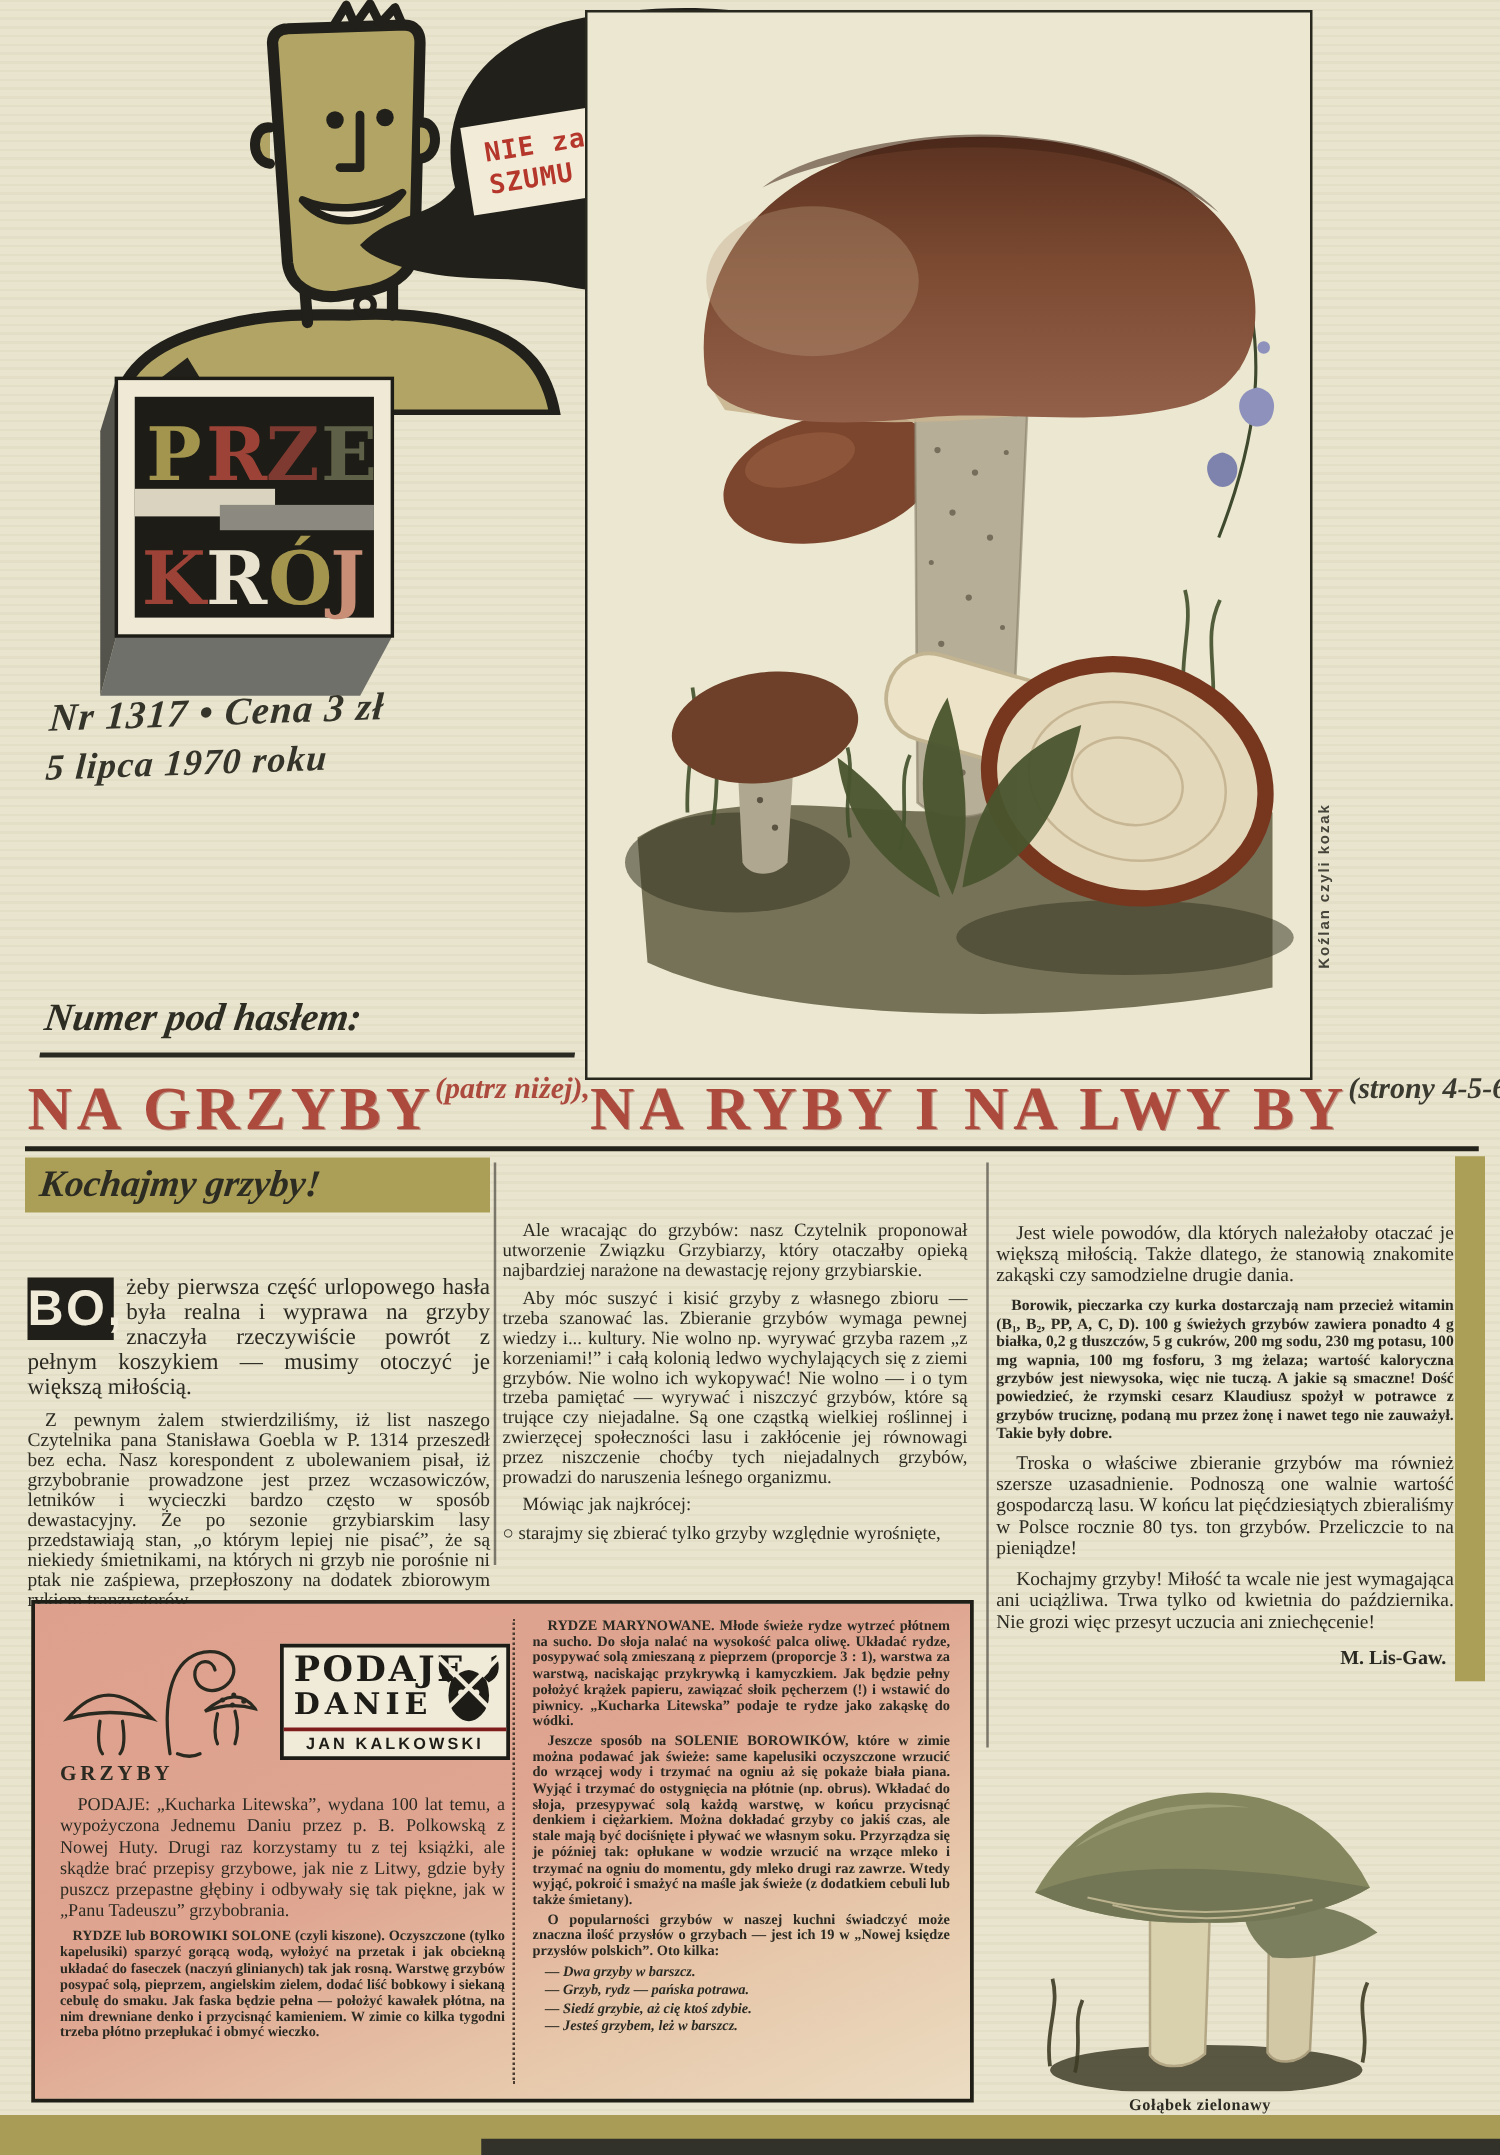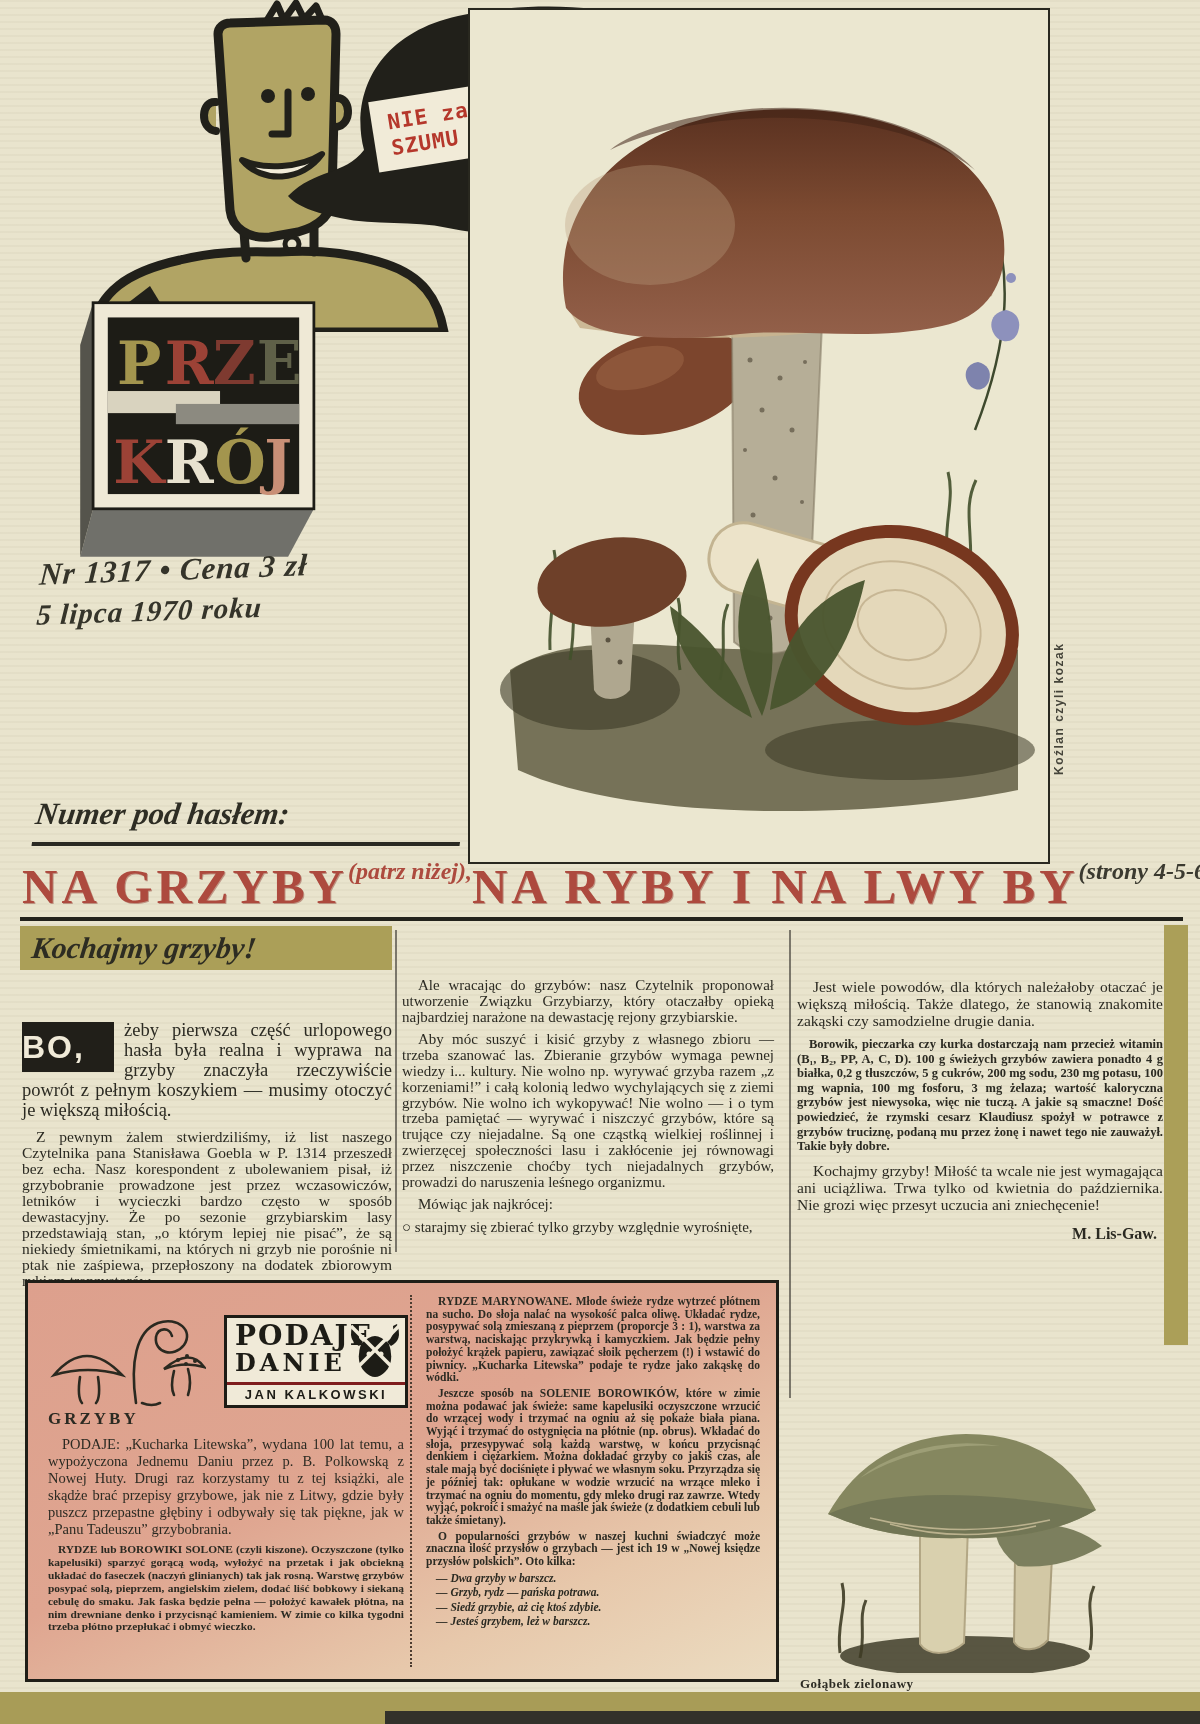--- a/index.html
+++ b/index.html
@@ -40,22 +40,22 @@
   .hl-note.dark{color:#3b3a30;}
   .rule{position:absolute;left:20px;top:917px;width:1163px;height:4px;background:#23221b;}
 
   
   .band{position:absolute;left:20px;top:926px;width:372px;height:44px;background:#ab9f58;}
   .script-title{display:inline-block;font-size:30px;font-style:italic;font-weight:bold;
       color:#2d2c22;padding-left:12px;line-height:44px;transform:skewX(-7deg);}
   .col{position:absolute;text-align:justify;margin-top:44px;}
   .col1{left:22px;top:976px;width:370px;font-size:18.5px;line-height:20px;}
   .col1 .p2{font-size:15.5px;line-height:16px;margin-top:9px;text-indent:14px;}
-  .dropcap{float:left;width:92px;height:50px;background:#211f19;color:#f0ead8;
-      font-size:32px;font-weight:bold;line-height:50px;
+  .dropcap{float:left;width:69px;height:50px;background:#211f19;color:#f0ead8;
+      font-size:40px;font-weight:bold;text-align:center;line-height:50px;
       letter-spacing:2px;margin:2px 10px 2px 0;font-family:"Liberation Sans",sans-serif;}
   .col2{left:402px;top:934px;width:372px;font-size:15px;line-height:15.8px;}
   .col2 .p{margin-bottom:7px;text-indent:16px;}
   .col2 .bullet{text-indent:0;}
   .col3{left:797px;top:934px;width:366px;font-size:15.5px;line-height:17px;}
   .col3 .p{margin-bottom:8px;text-indent:16px;}
   .col3 .small{font-size:12.5px;line-height:14.6px;font-weight:bold;text-indent:12px;}
   .signature{text-align:right;font-weight:bold;font-size:16px;margin-top:12px;padding-right:6px;}
   .vdiv{position:absolute;width:2px;background:#55534a;opacity:.75;}
   .d1{left:395px;top:930px;height:322px;}
@@ -81,21 +81,21 @@
   .rb-left .p1{font-size:14.5px;line-height:17px;text-indent:14px;}
   .rb-left .p2{font-size:11.4px;line-height:12.9px;font-weight:bold;margin-top:5px;text-indent:10px;}
   .rb-divider{position:absolute;left:382px;top:12px;bottom:12px;border-left:2px dotted #4c3c30;}
   .rb-right{position:absolute;left:398px;top:12px;width:334px;text-align:justify;
       font-size:11.5px;line-height:12.7px;font-weight:bold;}
   .rb-right .p{margin-bottom:3px;text-indent:12px;}
   .proverb{font-style:italic;padding-left:10px;line-height:14.5px;}
 
   
   .golabek-wrap{position:absolute;left:800px;top:1418px;}
-  .photo-caption{position:absolute;left:800px;top:1676px;width:320px;text-align:left;
+  .photo-caption{position:absolute;left:800px;top:1676px;width:320px;text-align:center;
       font-size:13px;font-weight:bold;letter-spacing:.5px;color:#2c2b23;}
   .bottom-olive{position:absolute;left:0;top:1692px;width:1200px;height:32px;background:#a89c57;}
   .bottom-dark{position:absolute;left:385px;top:1711px;width:815px;height:13px;background:#32312a;}
 </style>
 </head>
 <body>
 
 <div class="page">
 
   <svg class="abs" style="left:30px;top:0;" width="430" height="332" viewBox="0 0 430 332">
@@ -249,20 +249,21 @@
     <div class="p">Ale wracając do grzybów: nasz Czytelnik proponował utworzenie Związku Grzybiarzy, który otaczałby opieką najbardziej narażone na dewastację rejony grzybiarskie.</div>
     <div class="p">Aby móc suszyć i kisić grzyby z własnego zbioru — trzeba szanować las. Zbieranie grzybów wymaga pewnej wiedzy i... kultury. Nie wolno np. wyrywać grzyba razem „z korzeniami!” i całą kolonią ledwo wychylających się z ziemi grzybów. Nie wolno ich wykopywać! Nie wolno — i o tym trzeba pamiętać — wyrywać i niszczyć grzybów, które są trujące czy niejadalne. Są one cząstką wielkiej roślinnej i zwierzęcej społeczności lasu i zakłócenie jej równowagi przez niszczenie choćby tych niejadalnych grzybów, prowadzi do naruszenia leśnego organizmu.</div>
     <div class="p">Mówiąc jak najkrócej:</div>
     <div class="p bullet">○ starajmy się zbierać tylko grzyby względnie wyrośnięte,</div>
   </div>
   <div class="vdiv d2"></div>
 
   <div class="col col3">
     <div class="p">Jest wiele powodów, dla których należałoby otaczać je większą miłością. Także dlatego, że stanowią znakomite zakąski czy samodzielne drugie dania.</div>
     <div class="p small">Borowik, pieczarka czy kurka dostarczają nam przecież witamin (B₁, B₂, PP, A, C, D). 100 g świeżych grzybów zawiera ponadto 4 g białka, 0,2 g tłuszczów, 5 g cukrów, 200 mg sodu, 230 mg potasu, 100 mg wapnia, 100 mg fosforu, 3 mg żelaza; wartość kaloryczna grzybów jest niewysoka, więc nie tuczą. A jakie są smaczne! Dość powiedzieć, że rzymski cesarz Klaudiusz spożył w potrawce z grzybów truciznę, podaną mu przez żonę i nawet tego nie zauważył. Takie były dobre.</div>
+    <div class="p">Troska o właściwe zbieranie grzybów ma również szersze uzasadnienie. Podnoszą one walnie wartość gospodarczą lasu. W końcu lat pięćdziesiątych zbieraliśmy w Polsce rocznie 80 tys. ton grzybów. Przeliczcie to na pieniądze!</div>
     <div class="p">Kochajmy grzyby! Miłość ta wcale nie jest wymagająca ani uciążliwa. Trwa tylko od kwietnia do października. Nie grozi więc przesyt uczucia ani zniechęcenie!</div>
     <div class="signature">M. Lis-Gaw.</div>
   </div>
   <div class="olive-strip"></div>
 
   <div class="recipe-box">
     <svg class="doodle" width="160" height="105" viewBox="0 0 160 105">
       <g stroke="#2a2920" stroke-width="2.6" fill="none" stroke-linecap="round">
         <path d="M8,72 Q40,34 76,72 Q42,62 8,72 Z"></path>
         <path d="M34,74 q-3,20 2,26 M52,74 q3,20 -2,26"></path>

